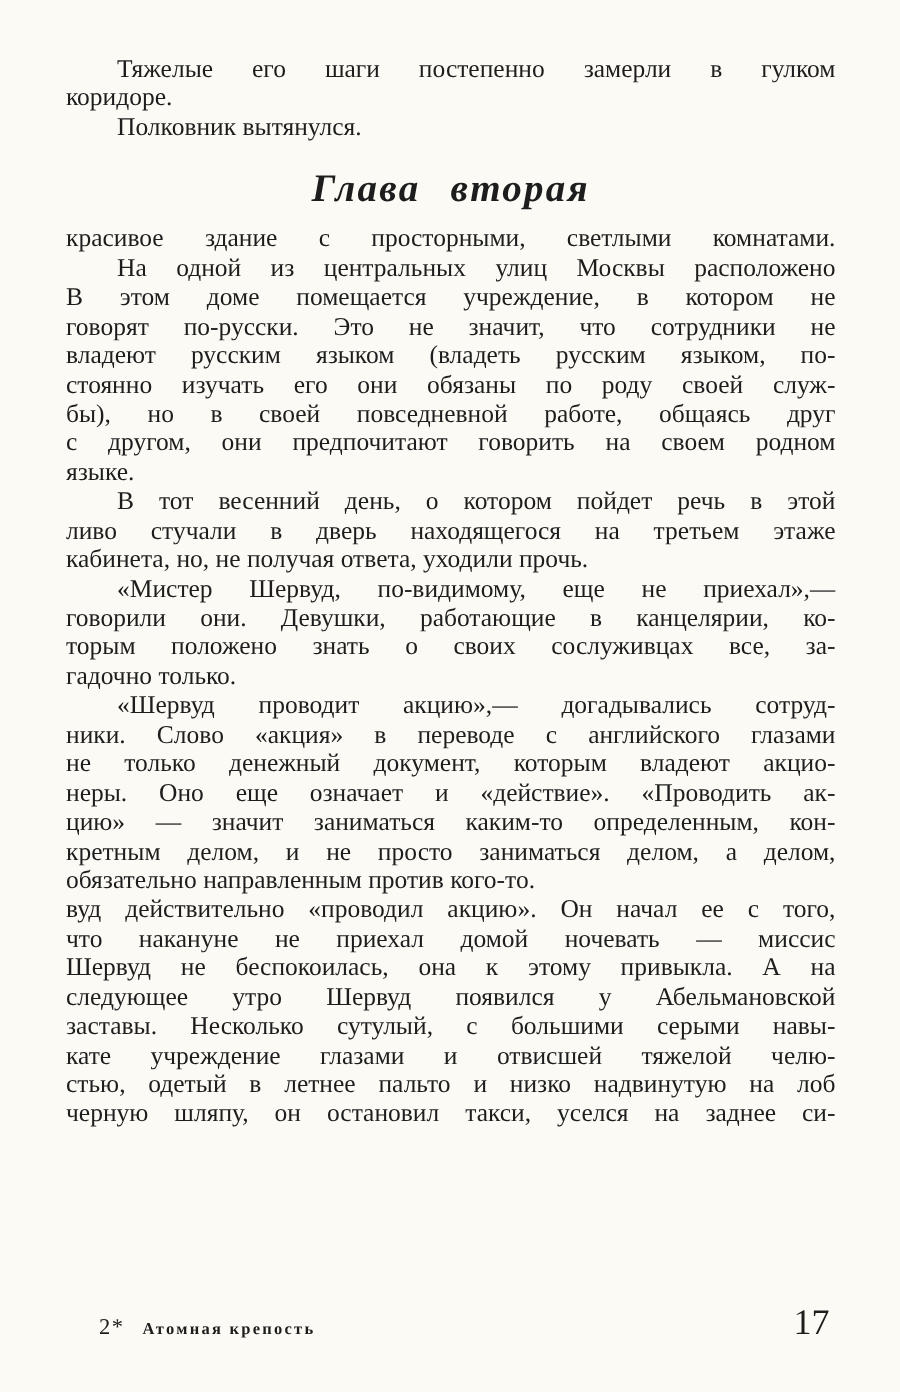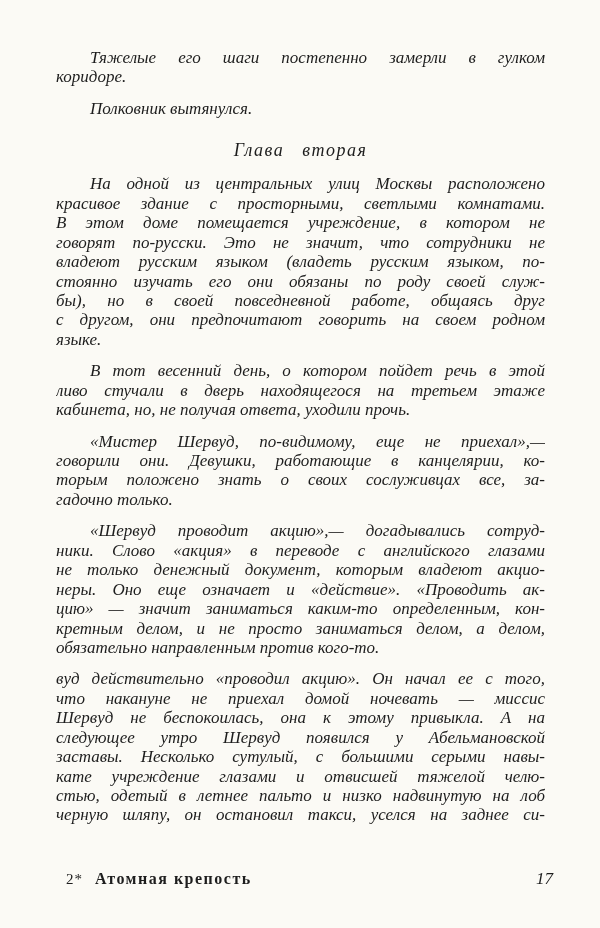--- a/index.html
+++ b/index.html
@@ -14,35 +14,35 @@
     background: #fbfaf5;
     color: #1d1d1d;
     overflow: hidden;
   }
   .text-block {
     position: absolute;
     left: 44px; right: 43px; top: 36px;
     font-size: 17px;
     line-height: 19.45px;
   }
-  .para { margin: 12px; font-style: italic; }
+  .para { margin: 0; }
   .line {
     text-align: justify;
     text-align-last: justify;
     white-space: normal;
     overflow: hidden;
     height: 19.45px;
   }
   .line.first { text-indent: 34px; }
   .line.last { text-align-last: left; }
   .chapter-heading {
     text-align: center;
-    font-weight: normal;
+    font-weight: bold;
     font-style: italic;
-    font-size: 18px;
+    font-size: 26px;
     letter-spacing: 1.5px;
     word-spacing: 12px;
     line-height: 24px;
     margin: 20px 0 11px 0;
   }
   .footer {
     position: absolute;
     left: 44px; right: 43px; top: 869px;
     display: flex;
     justify-content: space-between;
@@ -51,47 +51,46 @@
   .footer-left {
     padding-left: 22px;
     display: flex;
     align-items: baseline;
   }
   .signature-mark {
     font-size: 15px;
     letter-spacing: 1px;
   }
   .book-title {
-    font-size: 16px;
+    font-size: 11px;
     font-weight: bold;
     letter-spacing: 1.5px;
     margin-left: 12px;
   }
   .page-number {
-    font-size: 17px;
+    font-size: 24px;
     margin-right: 4px;
-    font-style: italic;
   }
 </style>
 </head>
 <body>
 
 <div class="page">
   <div class="text-block">
       <div class="para">
         <div class="line first">Тяжелые его шаги постепенно замерли в гулком</div>
         <div class="line last">коридоре.</div>
       </div>
       <div class="para">
         <div class="line first last">Полковник вытянулся.</div>
       </div>
       <div class="chapter-heading">Глава вторая</div>
       <div class="para">
+        <div class="line">красивое здание с просторными, светлыми комнатами.</div>
         <div class="line first">На одной из центральных улиц Москвы расположено</div>
-        <div class="line">красивое здание с просторными, светлыми комнатами.</div>
         <div class="line">В этом доме помещается учреждение, в котором не</div>
         <div class="line">говорят по-русски. Это не значит, что сотрудники не</div>
         <div class="line">владеют русским языком (владеть русским языком, по-</div>
         <div class="line">стоянно изучать его они обязаны по роду своей служ-</div>
         <div class="line">бы), но в своей повседневной работе, общаясь друг</div>
         <div class="line">с другом, они предпочитают говорить на своем родном</div>
         <div class="line last">языке.</div>
       </div>
       <div class="para">
         <div class="line first">В тот весенний день, о котором пойдет речь в этой</div>

